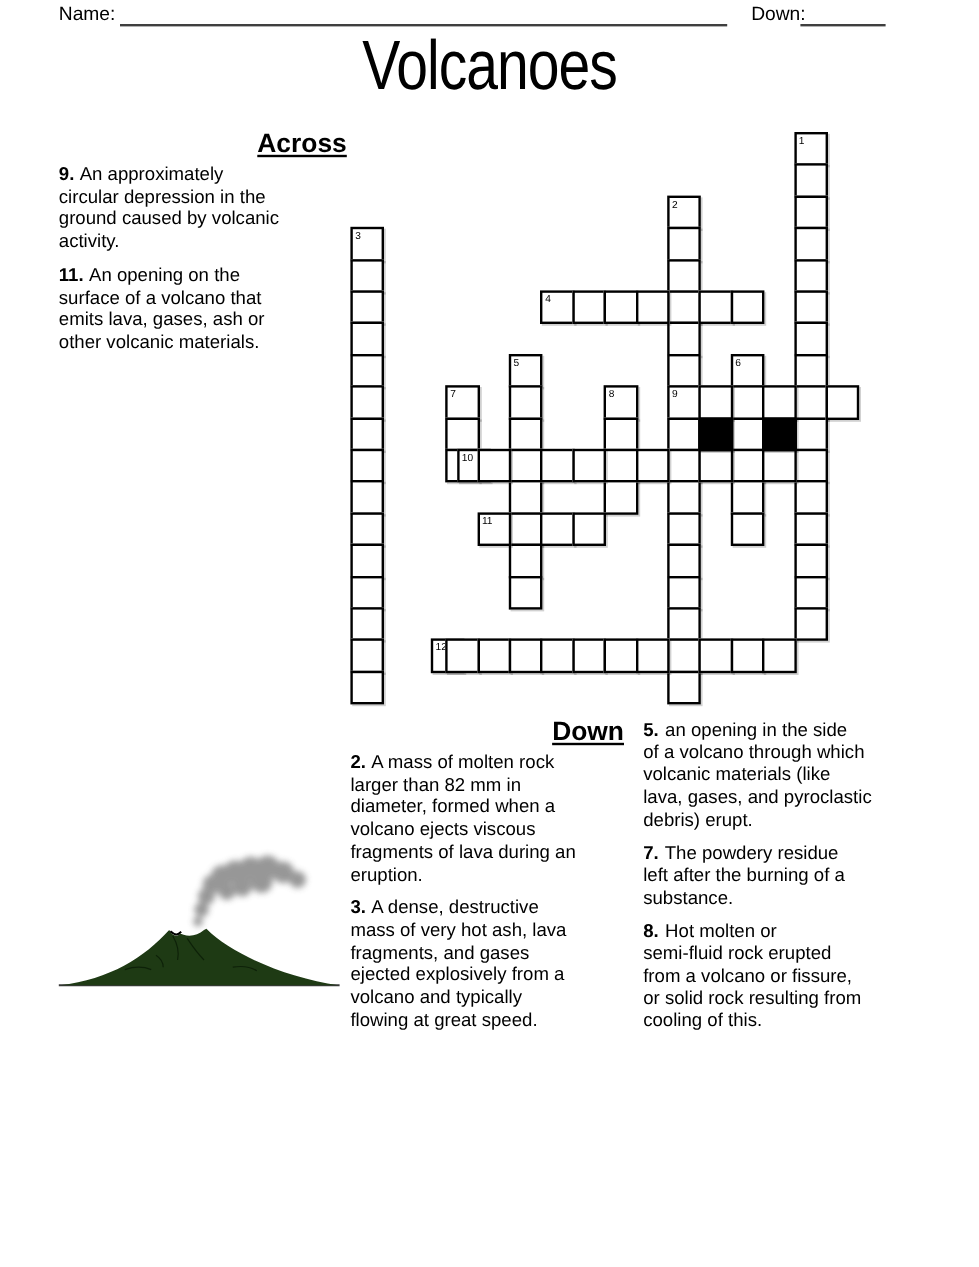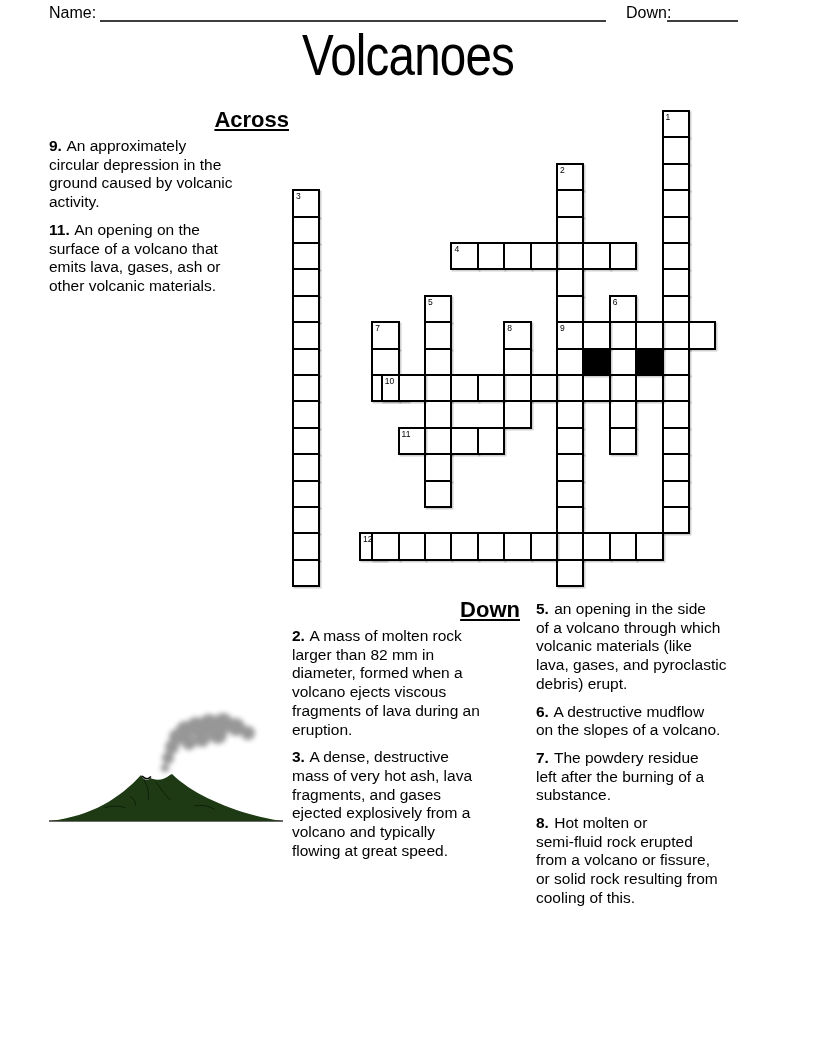--- a/index.html
+++ b/index.html
@@ -216,22 +216,20 @@
     </div>
 </div>
 
 <div class="clue-col" id="down-col2">
   <div id="down-list-2">
       <div class="clue"><b>5.</b> <span class="txt">an opening in the side
 of a volcano through which
 volcanic materials (like
 lava, gases, and pyroclastic
 debris) erupt.</span></div>
-      <div class="clue"><b>6.</b> <span class="txt">A destructive mudflow
-on the slopes of a volcano.</span></div>
       <div class="clue"><b>7.</b> <span class="txt">The powdery residue
 left after the burning of a
 substance.</span></div>
       <div class="clue"><b>8.</b> <span class="txt">Hot molten or
 semi-fluid rock erupted
 from a volcano or fissure,
 or solid rock resulting from
 cooling of this.</span></div>
     </div>
 </div>

